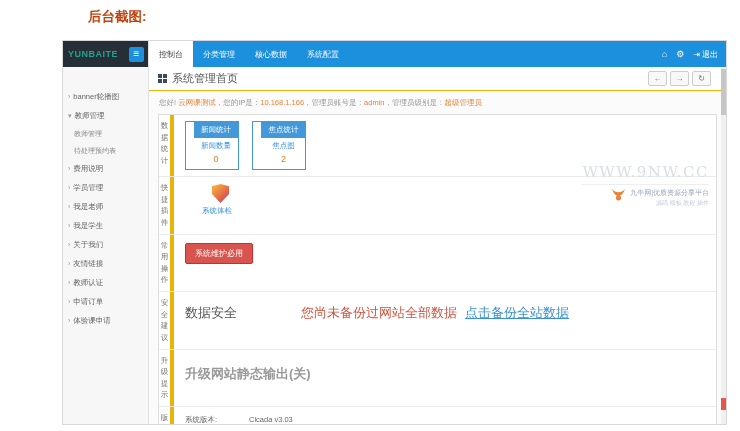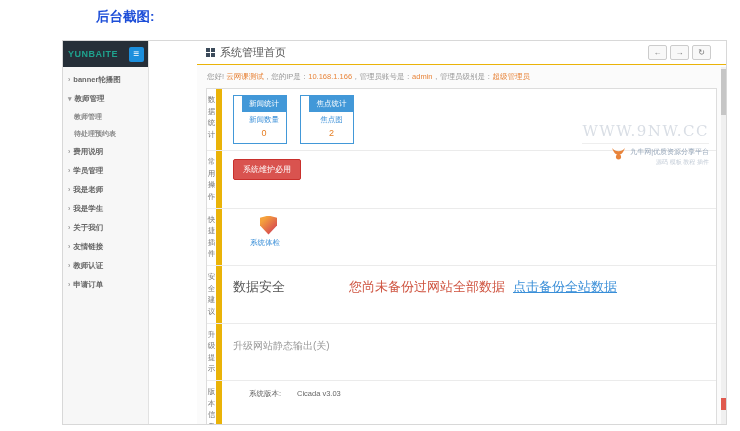--- a/index.html
+++ b/index.html
@@ -1,27 +1,27 @@
 <!DOCTYPE html>
 <html><head>
 <meta charset="utf-8">
 <style>
   * { box-sizing: border-box; margin: 0; padding: 0; }
   html,body { width:740px; height:431px; background:#fff; font-family:"Liberation Sans",sans-serif; position:relative; overflow:hidden; }
 
-  .page-title { position:absolute; left:96px; top:8px; font-size:13.5px; font-weight:bold; color:#1d4ed8; }
-
-  .app { position:absolute; left:62px; top:40px; width:665px; height:385px; border:1px solid #d8d8d8; display:flex; overflow:hidden; background:#fff;gap:48px; }
+  .page-title { position:absolute; left:88px; top:8px; font-size:13.5px; font-weight:bold; color:#c2410c; }
+
+  .app { position:absolute; left:62px; top:40px; width:665px; height:385px; border:1px solid #d8d8d8; display:flex; overflow:hidden; background:#fff; }
 
   
   .sidebar { width:86px; flex:none; display:flex; flex-direction:column; background:#f7f7f7; border-right:1px solid #e2e2e2; }
   .sidebar-header { height:26px; background:#262f38; display:flex; align-items:center; justify-content:space-between; padding:0 4px 0 5px; flex:none; }
   .logo { color:#1fa28e; font-size:9px; font-weight:bold; letter-spacing:.5px; }
   .menu-toggle { width:15px; height:15px; background:#1c8fdd; color:#fff; font-size:10px; line-height:1; display:flex; align-items:center; justify-content:center; border-radius:2px; cursor:pointer; }
-  .sidebar-list { flex:1; padding-top:3px;font-weight:bold; }
+  .sidebar-list { flex:1; padding-top:20px; }
   .side-item { display:flex; align-items:center; gap:3px; padding:4.5px 5px; font-size:7.5px; color:#666; cursor:pointer; }
   .side-item .chev { color:#9a9a9a; font-size:7px; flex:none; }
   .side-sub { padding:3.5px 5px 3.5px 11px; font-size:7px; color:#8a8a8a; cursor:pointer; }
 
   
   .main { flex:1; display:flex; flex-direction:column; position:relative; background:#fbfbfb; min-width:0; }
   .topnav { height:26px; background:#1c8fdd; display:flex; align-items:stretch; flex:none; position:relative; }
   .tab { display:flex; align-items:center; padding:0 10px; font-size:8px; color:#fff; cursor:pointer; }
   .tab.active { background:#fff; color:#444; }
   .nav-right { position:absolute; right:8px; top:0; height:100%; display:flex; align-items:center; gap:9px; color:#fff; }
@@ -35,44 +35,44 @@
   .page-heading { font-size:11px; color:#555; }
   .header-btns { margin-left:auto; display:flex; gap:3px; margin-right:6px; }
   .hbtn { width:19px; height:15px; border:1px solid #ccc; background:#f8f8f8; border-radius:2px; font-size:8px; color:#777; display:flex; align-items:center; justify-content:center; cursor:pointer; }
 
   .welcome { padding:7px 10px 6px; font-size:7.5px; color:#999; flex:none; }
   .welcome .hl { color:#e8853b; }
 
   .panel { margin:0 9px; background:#fff; border:1px solid #ddd; position:relative; flex:none; }
   .prow { display:flex; border-bottom:1px solid #ebebeb; }
   .prow:last-child { border-bottom:none; }
-  .vlabel { width:15px; flex:none; border-right:6px solid #eab308; padding:5px 0; font-size:7.5px; color:#777; text-align:center; word-break:break-all; line-height:1.55; }
+  .vlabel { width:15px; flex:none; border-right:4px solid #eab308; padding:5px 0; font-size:7.5px; color:#777; text-align:center; word-break:break-all; line-height:1.55; }
   .pbody { flex:1; padding:6px 11px; position:relative; min-height:26px; }
 
   .stat-card { display:inline-block; width:54px; border:1px solid #4298d8; margin-right:9px; vertical-align:top; text-align:center; background:#fff;padding-left:8px; }
   .stat-head { background:#4298d8; color:#fff; font-size:7.5px; padding:3px 0; }
   .stat-link { font-size:7.5px; color:#3a8fd8; padding-top:3px; cursor:pointer; }
   .stat-val { font-size:9px; color:#e67e22; padding:3px 0 5px; }
 
   .shield { width:17px; height:19px; margin:1px 0 3px 27px; background:linear-gradient(135deg,#f5a13c 20%,#d9534f 75%); clip-path:polygon(50% 0,100% 12%,100% 52%,50% 100%,0 52%,0 12%); }
   .quick-link { font-size:7.5px; color:#3a8fd8; margin-left:17px; cursor:pointer; }
 
   .danger-btn { display:inline-block; background:#d9534f; border:1px solid #c9302c; color:#fff; font-size:8px; padding:4px 9px; border-radius:2px; cursor:pointer; margin:2px 0; }
 
   .sec-row { display:flex; align-items:center; font-size:13px; padding:6px 0; }
   .sec-name { color:#555; width:72px; flex:none; }
   .sec-warn { color:#cf5440; margin-right:8px;margin-left:44px; }
   .sec-link { color:#3a8fd8; text-decoration:underline; cursor:pointer; }
 
-  .upg-text { font-size:10px; color:#999; padding:9px 0; }
+  .upg-text { font-size:13px; color:#999; padding:9px 0;font-weight:bold; }
 
   .ver-row { display:flex; font-size:7.5px; color:#666; line-height:1.85; }
-  .ver-label { width:64px; flex:none;text-align:center; }
-
-  .watermark { position:absolute; right:7px; top:33px; text-align:right; pointer-events:none; }
+  .ver-label { width:64px; flex:none; }
+
+  .watermark { position:absolute; right:7px; top:48px; text-align:right; pointer-events:none; }
   .wm-big { font-family:"DejaVu Serif",serif; font-size:15px; color:#d9dee5; letter-spacing:1.5px; }
   .wm-line { border-top:1px solid #eee; margin-top:3px; padding-top:3px; display:flex; align-items:flex-start; justify-content:flex-end; gap:4px; }
   .wm-brand { font-size:7px; color:#95a5b8; }
   .wm-sub { font-size:6px; color:#c2cbd6; text-align:right; margin-top:1px; }
 
   .scrollbar { position:absolute; right:0; top:26px; bottom:0; width:5px; background:#f0f0f0; }
   .sb-thumb { position:absolute; top:2px; right:0; width:5px; height:46px; background:#c6c6c6; cursor:pointer; }
   .sb-red { position:absolute; bottom:14px; right:0; width:5px; height:12px; background:#e05a4e; cursor:pointer; }
 </style>
 </head>
@@ -123,24 +123,42 @@
         <span>友情链接</span>
       </div>
       <div class="side-item">
         <span class="chev">›</span>
         <span>教师认证</span>
       </div>
       <div class="side-item">
         <span class="chev">›</span>
         <span>申请订单</span>
       </div>
+      <div class="side-item">
+        <span class="chev">›</span>
+        <span>体验课申请</span>
+      </div>
     </div>
   </div>
 
   <div class="main">
+    <div class="topnav">
+      <div class="tab active">控制台</div>
+      <div class="tab">分类管理</div>
+      <div class="tab">核心数据</div>
+      <div class="tab">系统配置</div>
+      <div class="nav-right">
+        <span class="nav-ico">⌂</span>
+        <span class="nav-ico">⚙</span>
+        <span class="logout">
+          <span>⇥</span>
+          <span>退出</span>
+        </span>
+      </div>
+    </div>
 
     <div class="content">
       <div class="content-header">
         <span class="grid-icon">
             <div></div>
             <div></div>
             <div></div>
             <div></div>
           </span>
         <span class="page-heading">系统管理首页</span>
@@ -167,31 +185,31 @@
             </div>
             <div class="stat-card">
               <div class="stat-head">焦点统计</div>
               <div class="stat-link">焦点图</div>
               <div class="stat-val">2</div>
             </div>
           </div>
         </div>
 
         <div class="prow">
-          <div class="vlabel">常用操作</div>
-          <div class="pbody">
-            <span class="danger-btn">系统维护必用</span>
-          </div>
-        </div>
-
-        <div class="prow">
           <div class="vlabel">快捷插件</div>
           <div class="pbody">
             <div class="shield"></div>
             <div class="quick-link">系统体检</div>
+          </div>
+        </div>
+
+        <div class="prow">
+          <div class="vlabel">常用操作</div>
+          <div class="pbody">
+            <span class="danger-btn">系统维护必用</span>
           </div>
         </div>
 
         <div class="prow">
           <div class="vlabel">安全建议</div>
           <div class="pbody">
             <div class="sec-row">
               <span class="sec-name">数据安全</span>
               <span class="sec-warn">您尚未备份过网站全部数据</span>
               <span class="sec-link">点击备份全站数据</span>

